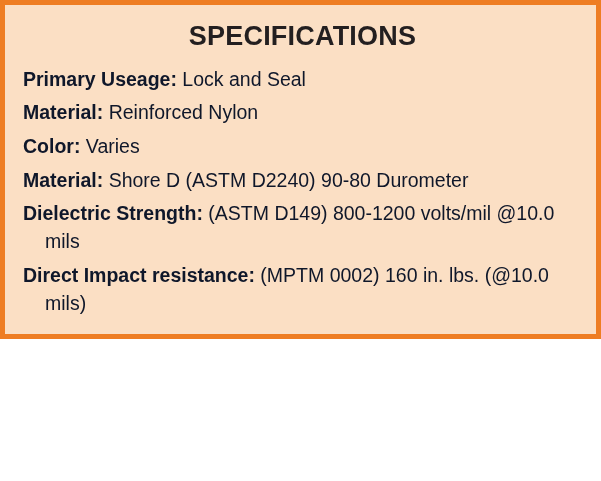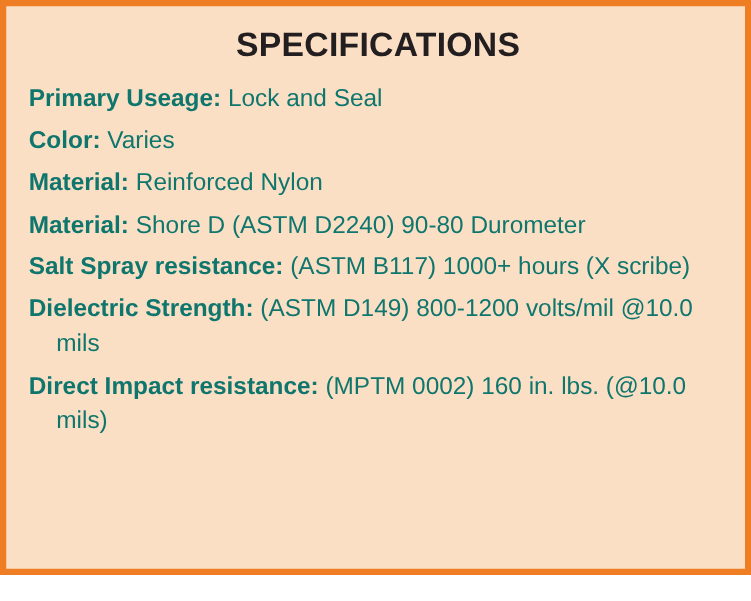--- a/index.html
+++ b/index.html
@@ -10,21 +10,21 @@
   body {
     width: 601px;
     height: 481px;
     font-family: "Liberation Sans", sans-serif;
     overflow: hidden;
   }
 
   #spec-panel {
     box-sizing: border-box;
     width: 601px;
-    height: 460px;
+    height: 339px;
     border: 5px solid #ee7d23;
     background: #fbdfc4;
     padding: 10px 14px 10px 18px;
   }
 
   #panel-title {
     text-align: center;
     font-size: 27px;
     font-weight: bold;
     color: #231f20;
@@ -34,21 +34,21 @@
   }
 
   .spec-list {
     margin: 0;
     padding: 0;
     list-style: none;
   }
 
   .spec-row {
     font-size: 19.5px;
-    color: #0f766e;
+    color: #0f172a;
     line-height: 1.42;
     margin-bottom: 6px;
     
     padding-left: 22px;
     text-indent: -22px;
   }
 
   .spec-label {
     font-weight: bold;
   }
@@ -63,34 +63,30 @@
 <div id="spec-panel">
 
   <div id="panel-title">SPECIFICATIONS</div>
 
   <ul class="spec-list">
     <li class="spec-row">
       <span class="spec-label">Primary Useage:</span>
       <span class="spec-value">Lock and Seal</span>
     </li>
     <li class="spec-row">
+      <span class="spec-label">Material:</span>
+      <span class="spec-value">Reinforced Nylon</span>
+    </li>
+    <li class="spec-row">
       <span class="spec-label">Color:</span>
       <span class="spec-value">Varies</span>
     </li>
     <li class="spec-row">
       <span class="spec-label">Material:</span>
-      <span class="spec-value">Reinforced Nylon</span>
-    </li>
-    <li class="spec-row">
-      <span class="spec-label">Material:</span>
       <span class="spec-value">Shore D (ASTM D2240) 90-80 Durometer</span>
-    </li>
-    <li class="spec-row">
-      <span class="spec-label">Salt Spray resistance:</span>
-      <span class="spec-value">(ASTM B117) 1000+ hours (X scribe)</span>
     </li>
     <li class="spec-row">
       <span class="spec-label">Dielectric Strength:</span>
       <span class="spec-value">(ASTM D149) 800-1200 volts/mil @10.0 mils</span>
     </li>
     <li class="spec-row">
       <span class="spec-label">Direct Impact resistance:</span>
       <span class="spec-value">(MPTM 0002) 160 in. lbs. (@10.0 mils)</span>
     </li>
   </ul>

